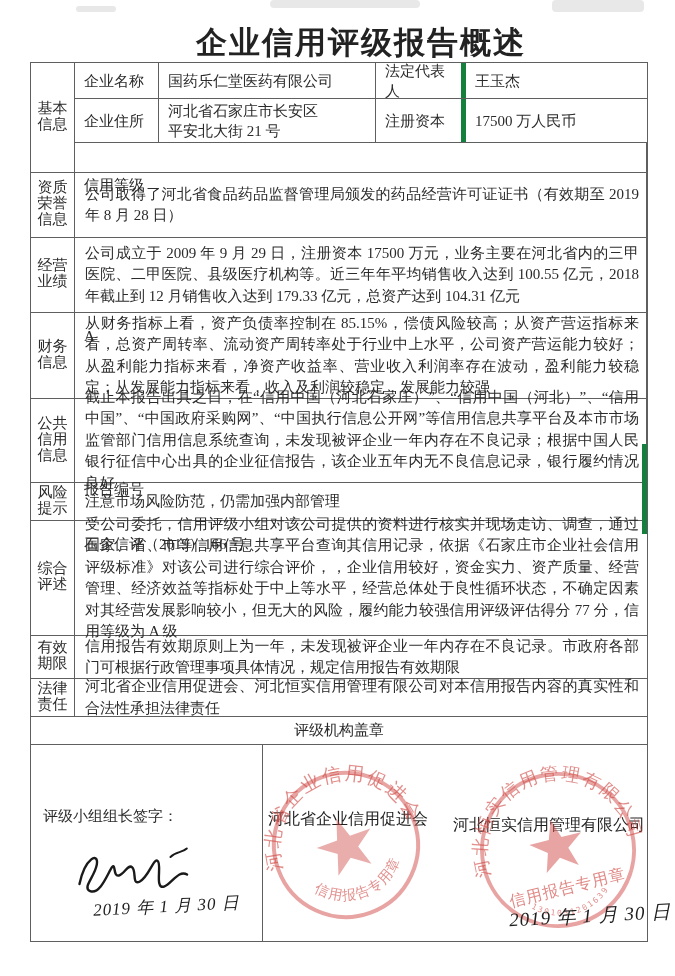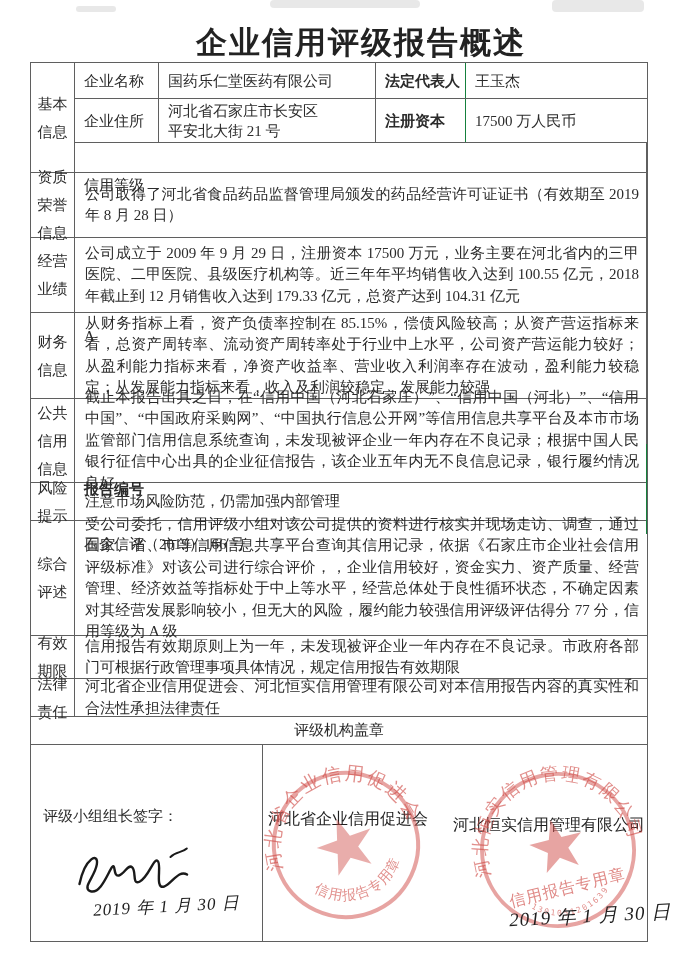--- a/index.html
+++ b/index.html
@@ -16,36 +16,36 @@
   }
   .doc-table {
     position:absolute; left:30px; top:62px; width:618px;
     border:1px solid #5f5f5f; box-sizing:border-box; background:#fff;
   }
   .row { display:flex; border-top:1px solid #5f5f5f; box-sizing:border-box; }
   .row:first-child { border-top:none; }
   .sec-label {
     flex:0 0 44px; width:44px; border-right:1px solid #5f5f5f; box-sizing:border-box;
     display:flex; align-items:center; justify-content:center; text-align:center;
-    white-space:pre-line; font-size:15px; line-height:28px; color:#2b2b2b;
+    white-space:pre-line; font-size:15px; line-height:16px; color:#2b2b2b;font-family:Liberation Mono, monospace;
   }
   .sec-body {
     flex:1; display:flex; align-items:center; box-sizing:border-box;
     padding:3px 8px 3px 10px; font-size:15px; line-height:21.5px; text-align:justify;
   }
   .bi-grid { flex:1; display:flex; flex-direction:column; }
   .bi-row { display:flex; border-top:1px solid #5f5f5f; box-sizing:border-box; }
   .bi-row:first-child { border-top:none; }
   .bi-cell {
     display:flex; align-items:center; box-sizing:border-box;
     padding-left:9px; padding-right:4px; font-size:15px; line-height:20px;
   }
   .bi-l1 { flex:0 0 84px; border-right:1px solid #5f5f5f; }
   .bi-v1 { flex:0 0 217px; border-right:1px solid #5f5f5f; white-space:pre-line; }
-  .bi-l2 { flex:0 0 90px; border-right:1px solid #15803d;font-weight:bold; }
+  .bi-l2 { flex:0 0 90px; border-right:5px solid #15803d; }
   .bi-v2 { flex:1; }
   .h-r1 { height:35px; } .h-r2 { height:44px; } .h-r3 { height:30px;flex-direction:column; }
   .h-qual { height:65px; } .h-perf { height:75px; } .h-fin { height:86px; }
   .h-pub { height:84px; } .h-risk { height:38px; } .h-综 { height:115px; }
   .h-valid { height:43px; } .h-legal { height:38px; }
   .sign-header { height:28px; }
   .sign-header .cell {
     display:flex; align-items:center; justify-content:center;
     font-size:15px; box-sizing:border-box;
   }

